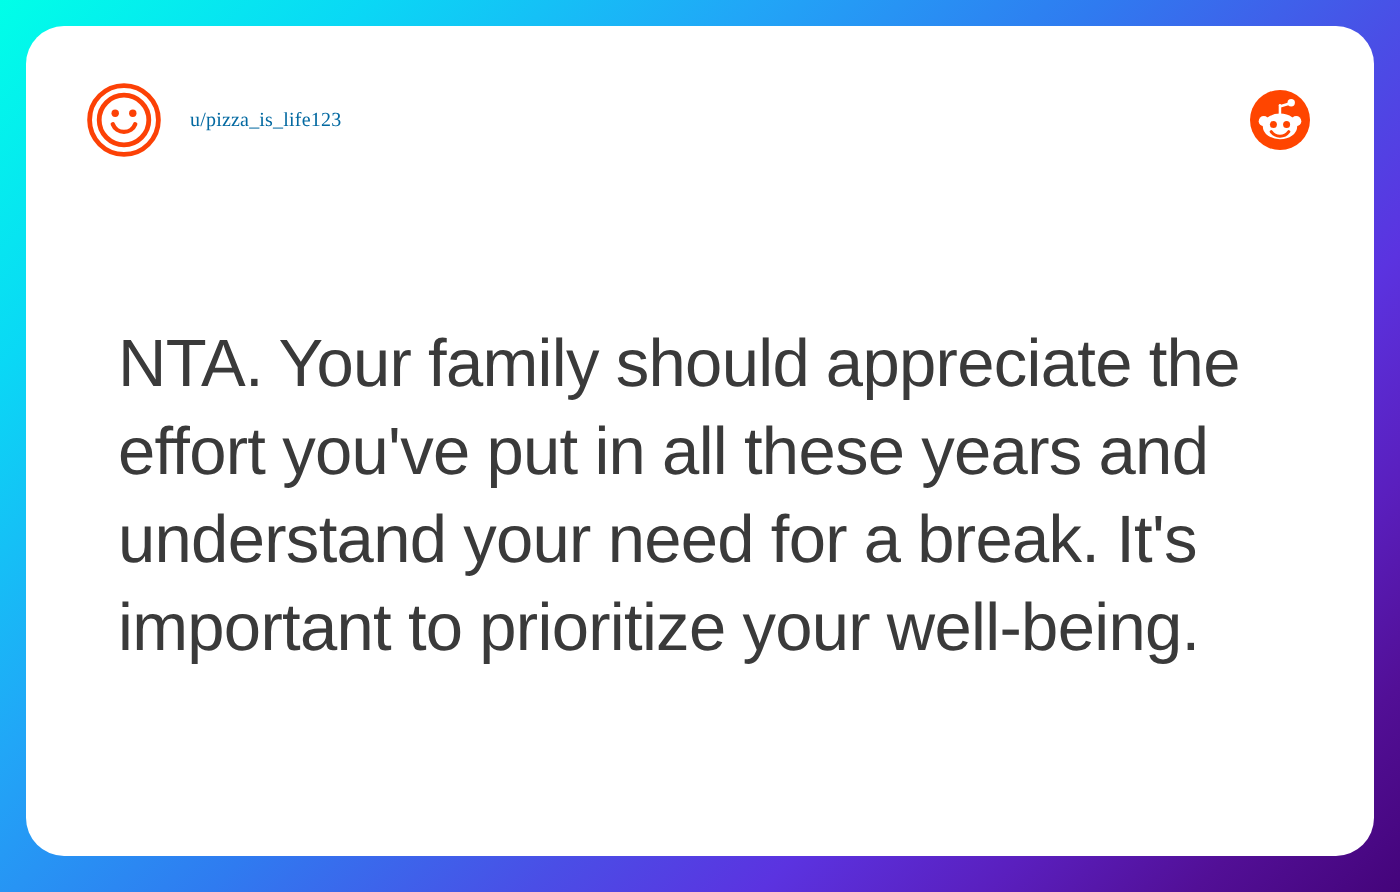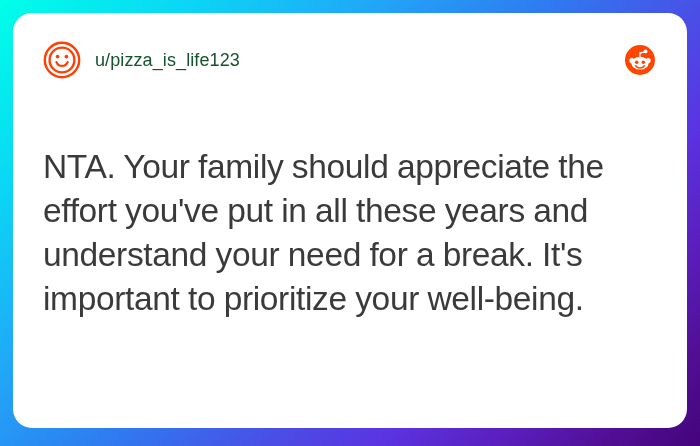--- a/index.html
+++ b/index.html
@@ -54,24 +54,25 @@
 
   .avatar {
     width: 38px;
     height: 38px;
     flex: 0 0 auto;
     display: block;
   }
 
   .username {
     margin-left: 14px;
-    font-size: 18px;
-    color: #14532d;
+    font-size: 10px;
+    color: #0369a1;
     letter-spacing: 0.1px;
     white-space: nowrap;
+    font-family: Liberation Serif, serif;
   }
 
   .header-spacer {
     flex: 1 1 auto;
   }
 
   .reddit-logo {
     width: 30px;
     height: 30px;
     flex: 0 0 auto;
@@ -86,21 +87,21 @@
     align-items: flex-start;
     padding-top: 62px;
   }
 
   .comment-text {
     font-size: 33.5px;
     line-height: 1.31;
     color: #3a3a3a;
     letter-spacing: -0.35px;
     word-spacing: -0.5px;
-    margin: 0;
+    margin: 16px;
     max-width: 100%;
   }
 </style>
 </head>
 <body>
 
 <div class="screen">
 
   <div class="card">
 

